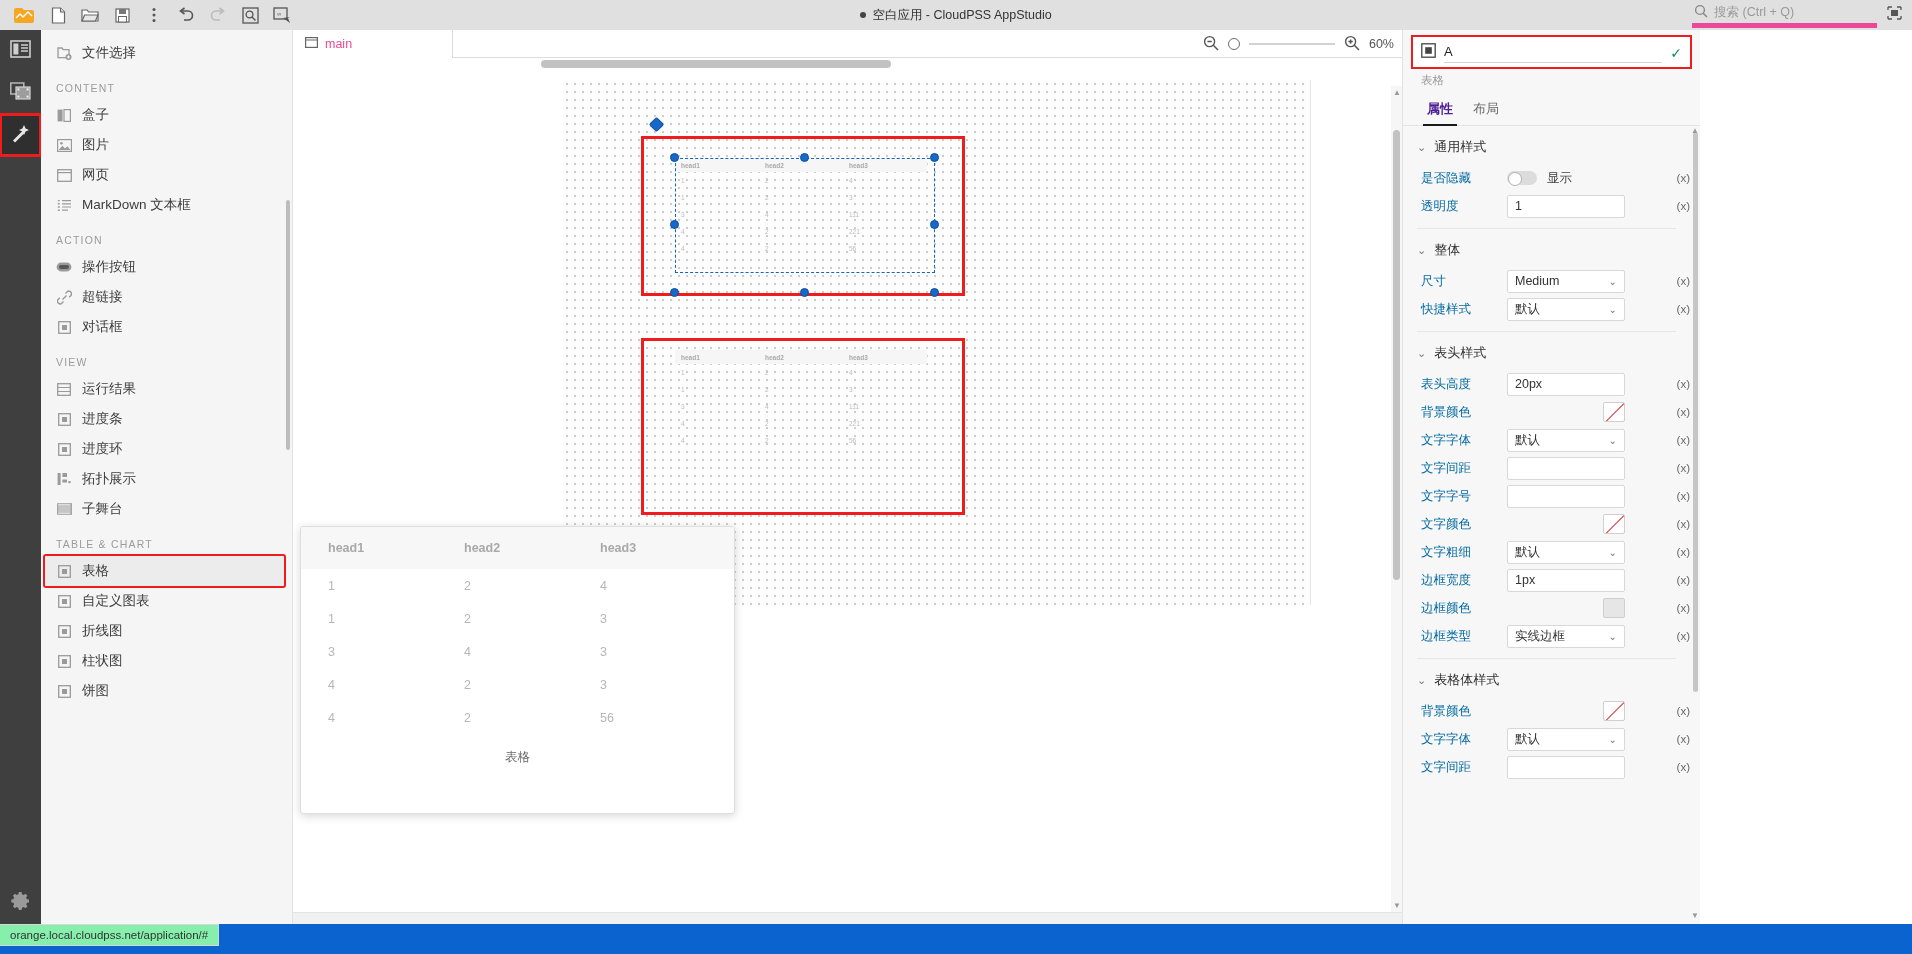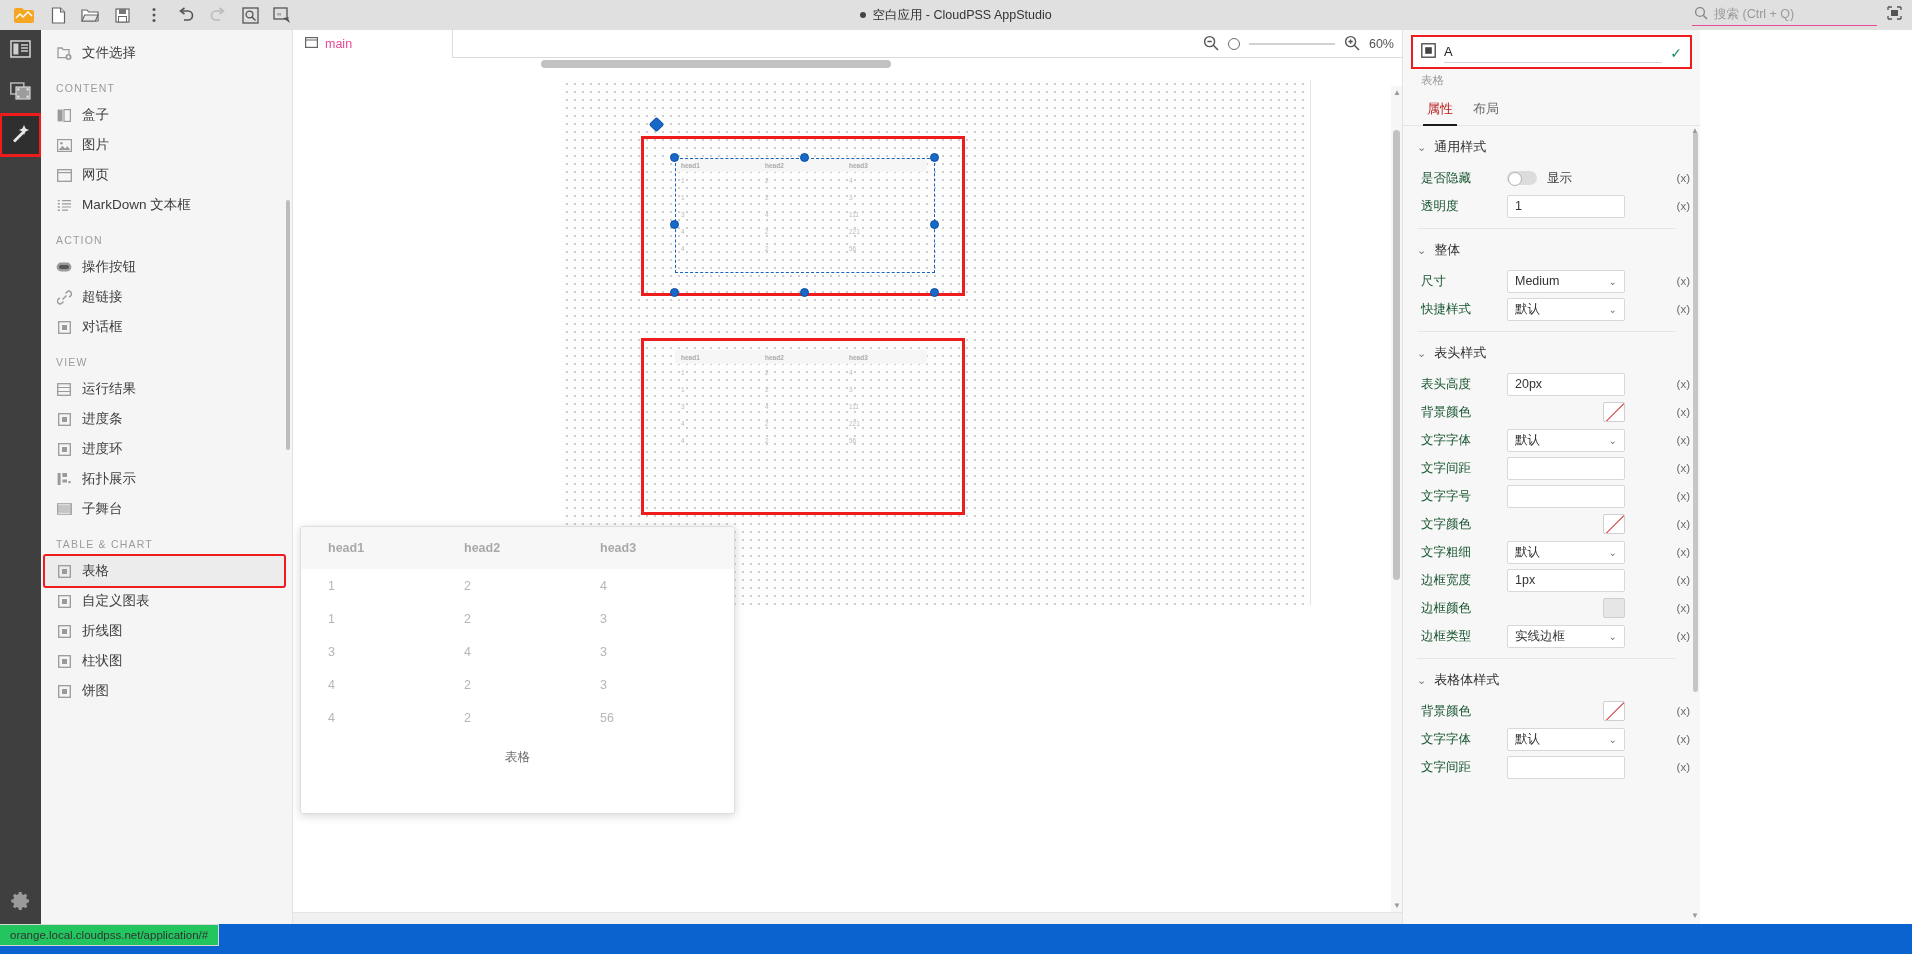--- a/index.html
+++ b/index.html
@@ -31,21 +31,21 @@
     display: flex; align-items: center; justify-content: center; gap: 6px;
   }
   .dot { width: 6px; height: 6px; border-radius: 50%; background: #444; display: inline-block; }
   .tb-right {
     position: absolute; right: 0; top: 0; height: 30px;
     display: flex; align-items: center; gap: 10px; padding-right: 10px;
   }
   .tb-search {
     display: flex; align-items: center; gap: 6px;
     color: #888; font-size: 12.5px;
-    border-bottom: 1px solid #ec4899;
+    border-bottom: 5px solid #ec4899;
     padding: 2px 4px 2px 2px; min-width: 185px;
   }
   .tb-search .ph { color: #9a9a9a; }
 
   
   .rail {
     position: absolute; top: 30px; left: 0; width: 41px; height: 894px;
     background: #3f3f3f;
     display: flex; flex-direction: column; align-items: center;
   }
@@ -201,34 +201,34 @@
     flex: 1; border: none; border-bottom: 1px solid #d4d4d4; outline: none;
     font-size: 13px; color: #222; padding: 2px 0 3px; background: transparent;
     font-family: "Liberation Sans", sans-serif;
   }
   .check { color: #0a8f5a; font-size: 14px; }
   .subtype { font-size: 11.5px; color: #9a9a9a; padding: 4px 0 0 18px; }
   .prop-tabs {
     display: flex; gap: 0; padding: 12px 0 0 14px; border-bottom: 1px solid #e4e4e4;
   }
   .prop-tab { font-size: 13px; color: #6a6a6a; padding: 0 10px 7px; position: relative; }
-  .prop-tab.active { color: #b91c1c; font-weight: normal; }
+  .prop-tab.active { color: #4c1d95; font-weight: bold; }
   .prop-tab.active::after {
     content: ""; position: absolute; left: 6px; right: 6px; bottom: -1px; height: 2.5px; background: #1b1b1b;
   }
   .prop-scroll { flex: 1; overflow: hidden; position: relative; padding-right: 10px; }
   .sec-header {
     display: flex; align-items: center; gap: 8px;
     font-size: 13px; color: #2f2f2f; padding: 12px 0 8px 14px;
   }
   .chev { color: #7a7a7a; font-size: 11px; }
   .prop-row {
     display: flex; align-items: center; height: 28px; padding-left: 18px; gap: 8px;
   }
-  .prop-label { width: 78px; font-size: 12.5px; color: #14532d; flex-shrink: 0; }
+  .prop-label { width: 78px; font-size: 12.5px; color: #0369a1; flex-shrink: 0; }
   .prop-field { flex: 1; display: flex; align-items: center; justify-content: flex-start; }
   .txt-input {
     width: 118px; height: 23px; border: 1px solid #d8d8d8; border-radius: 2px;
     background: #fff; font-size: 12.5px; color: #333; padding: 0 7px; outline: none;
     font-family: "Liberation Sans", sans-serif;
   }
   .sel-input {
     width: 118px; height: 23px; border: 1px solid #d8d8d8; border-radius: 2px;
     background: #fff; font-size: 12.5px; color: #333; padding: 0 7px;
     display: flex; align-items: center; justify-content: space-between;
@@ -260,21 +260,21 @@
   .prop-arrow { position: absolute; right: 1px; font-size: 8px; color: #999; }
 
   
   .statusbar {
     position: absolute; left: 0; bottom: 0; width: 1912px; height: 30px;
     background: #0a63ce;
   }
   .status-url {
     position: absolute; left: 0; bottom: 8px; height: 22px;
     display: flex; align-items: center; padding: 0 10px;
-    background: #22c55e; border: 1px solid #d6d6d6; border-left: none;
+    background: #86efac; border: 1px solid #d6d6d6; border-left: none;
     font-size: 11.5px; color: #333;
   }
 </style>
 </head>
 <body>
 
 <div class="app">
 
   <div class="titlebar">
     <div class="tb-icons">

